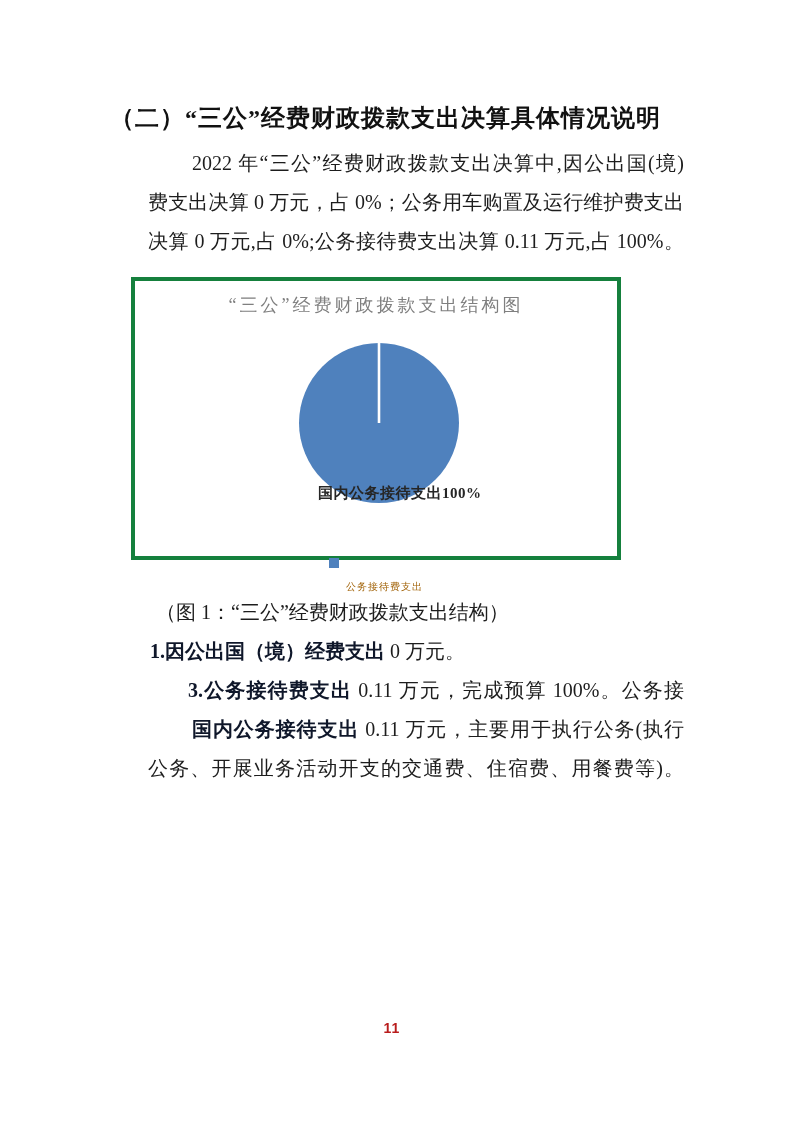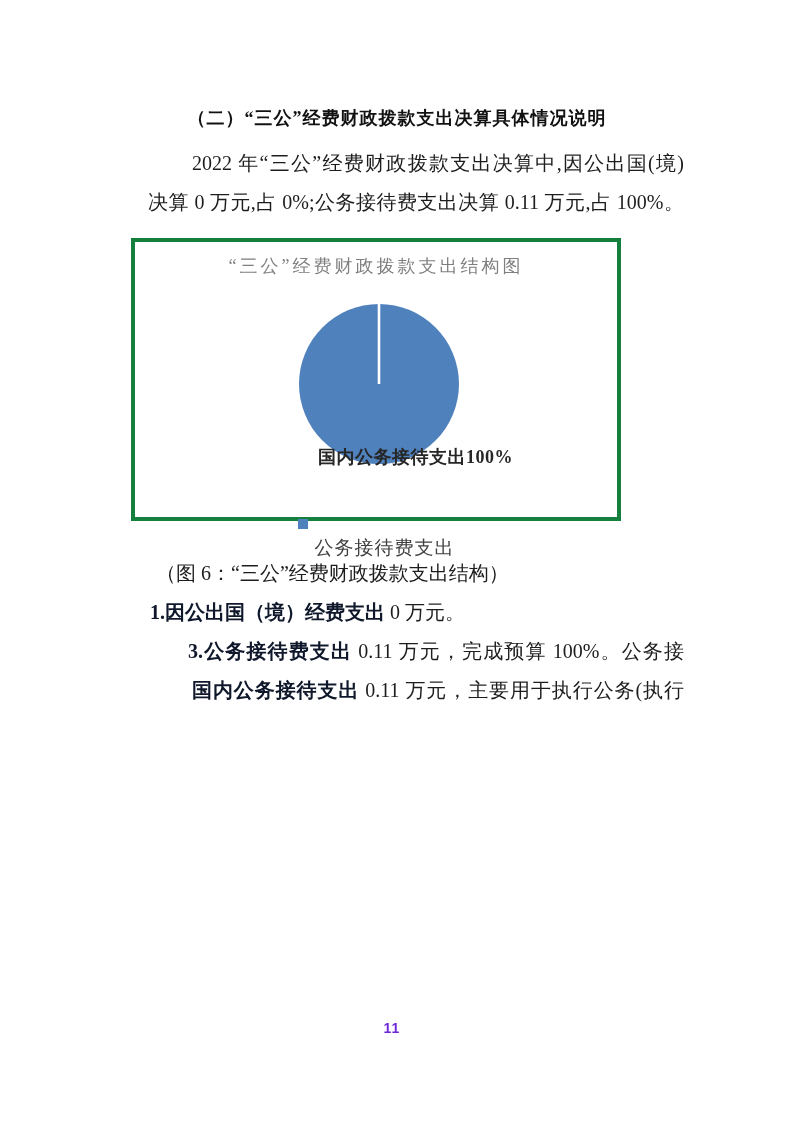--- a/index.html
+++ b/index.html
@@ -11,24 +11,24 @@
     font-family:"Liberation Serif", serif;
     color:#1d1d1d;
     overflow:hidden;
   }
   .content {
     position:absolute;
     left:110px; top:100px;
     width:574px;
   }
   .heading {
-    font-size:18px;
+    font-size:24px;
     font-weight:700;
     line-height:36px;
-    text-align:center;
+    text-align:left;
     letter-spacing:1px;
     color:#111;
   }
   .para { margin-top:8px; }
   .line {
     font-size:20px;
     line-height:39px;
     height:39px;
     overflow:hidden;
     text-align:left;
@@ -62,21 +62,21 @@
     color:#7f7f7f;
   }
   .pie-svg {
     position:absolute;
     left:163px; top:61px;
     width:162px; height:162px;
   }
   .pie-label {
     position:absolute;
     left:147px; top:203px;
-    font-size:18px;
+    font-size:15px;
     font-weight:700;
     color:#262626;
     letter-spacing:0.5px;
     white-space:nowrap;
     padding-left:36px;
   }
   .legend {
     position:absolute;
     left:0; right:0; top:250px;
     text-align:center;
@@ -85,74 +85,76 @@
   }
   .legend-marker-svg {
     display:inline-block;
     width:10px; height:10px;
     vertical-align:middle;
     margin-right:7px;
   }
   .legend-label {
     display:inline-block;
     vertical-align:middle;
-    font-size:19px;
-    color:#404040;
+    font-size:10px;
+    color:#a16207;
     letter-spacing:1px;
     margin-top:48px;
   }
   .page-number {
     position:absolute;
     left:0; right:9px; top:1020px;
     text-align:center;
     font-size:14px;
     font-weight:600;
     letter-spacing:1px;
-    color:#6d28d9;
+    color:#b91c1c;
     font-family:"Liberation Sans", sans-serif;
   }
 </style>
 </head>
 <body>
 
 <div class="page">
   <div class="content">
 
     <div class="heading">（二）“三公”经费财政拨款支出决算具体情况说明</div>
 
     <div class="para">
       <div class="line fill indent">2022 年“三公”经费财政拨款支出决算中,因公出国(境)</div>
+      <div class="line fill">费支出决算 0 万元，占 0%；公务用车购置及运行维护费支出</div>
       <div class="line fill">决算 0 万元,占 0%;公务接待费支出决算 0.11 万元,占 100%。</div>
     </div>
 
     <div class="chart-fig">
       <div class="chart-title">“三公”经费财政拨款支出结构图</div>
       <svg class="pie-svg" viewBox="0 0 162 162">
         <circle cx="81" cy="81" r="80" fill="#4F81BD"></circle>
         <line x1="81" y1="81" x2="81" y2="1" stroke-width="2.6" stroke="#FFFFFF"></line>
       </svg>
       <div class="pie-label">国内公务接待支出100%</div>
       <div class="legend">
         <svg class="legend-marker-svg" viewBox="0 0 10 10">
           <rect x="0" y="0" width="10" height="10" fill="#4F81BD"></rect>
         </svg><span class="legend-label">公务接待费支出</span>
       </div>
     </div>
 
     <div class="caption">
-      <div class="line">（图 6：“三公”经费财政拨款支出结构）</div>
+      <div class="line">（图 1：“三公”经费财政拨款支出结构）</div>
     </div>
 
     <div class="line item-indent"><span class="b">1.因公出国（境）经费支出</span><span> 0 万元。</span></div>
 
 
     <div class="para" style="margin-top:0">
       <div class="line fill item-indent"><span class="b">3.公务接待费支出</span><span> 0.11 万元，完成预算 100%。公务接</span></div>
     </div>
 
     <div class="para" style="margin-top:0">
       <div class="line fill indent"><span class="b">国内公务接待支出</span><span> 0.11 万元，主要用于执行公务(执行</span></div>
+      <div class="line fill">公务、开展业务活动开支的交通费、住宿费、用餐费等)。</div>
     </div>
 
   </div>
 
   <div class="page-number">11</div>
 </div>
 
 </body></html>

